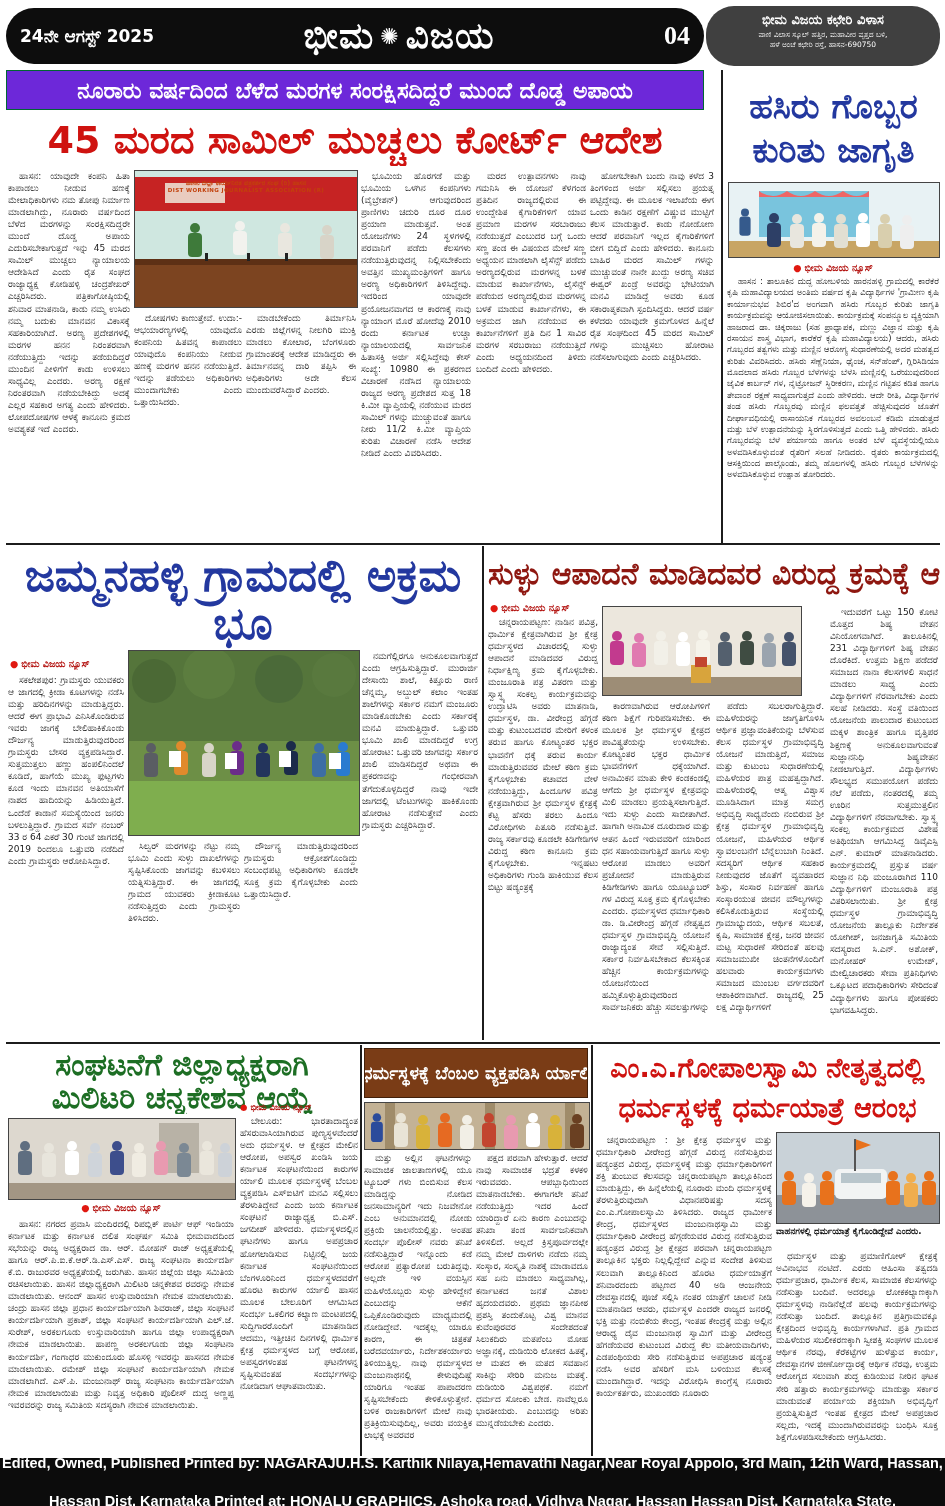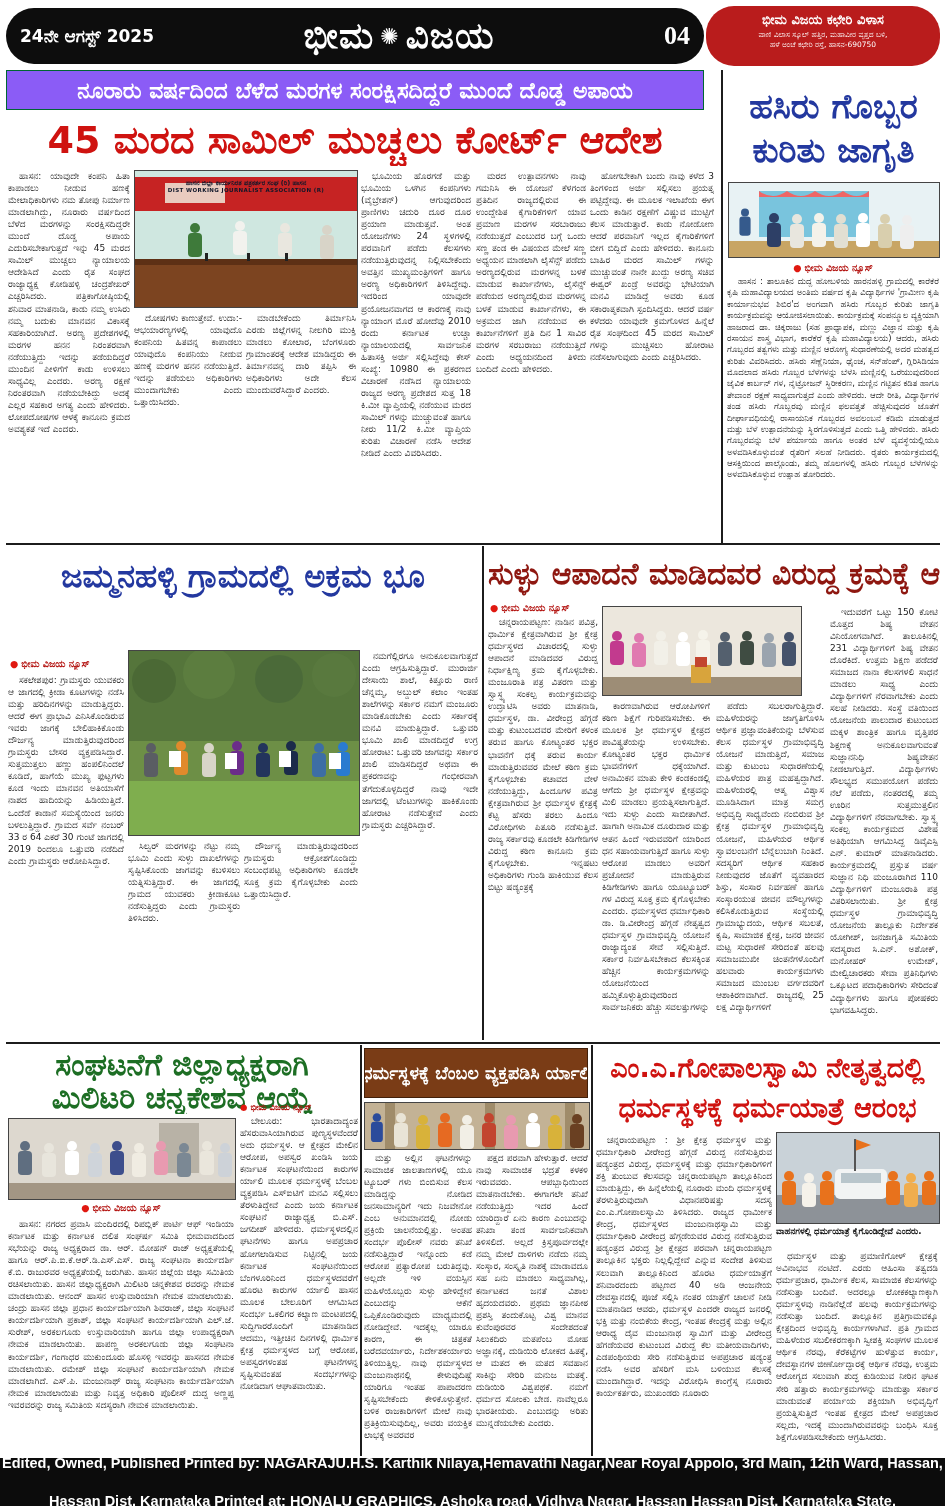--- a/index.html
+++ b/index.html
@@ -5,43 +5,43 @@
   html,body{margin:0;padding:0;background:#f2f2f2;}
   #page{position:relative;width:945px;height:1506px;background:#ffffff;margin:0 auto;
         font-family:"DejaVu Sans","Liberation Sans",sans-serif;color:#1a1a1a;overflow:hidden;}
   .abs{position:absolute;}
   
   .masthead{background:#0d0d0d;color:#fff;display:flex;align-items:center;justify-content:space-between;padding:0 14px;box-sizing:border-box;}
   .m-date{font-size:17px;font-weight:bold;}
   .m-title{font-size:36px;font-weight:bold;letter-spacing:1px;display:flex;align-items:center;gap:6px;}
   .m-orn{color:#fff;font-size:22px;}
   .m-page{font-size:26px;font-weight:bold;font-family:"Liberation Serif","DejaVu Serif",serif;margin-left:20px;}
-  .office{background:#b91c1c;color:#fff;border-radius:28px;text-align:center;padding:6px 8px;box-sizing:border-box;}
+  .office{background:#404040;color:#fff;border-radius:28px;text-align:center;padding:6px 8px;box-sizing:border-box;}
   .office .t{font-size:13px;font-weight:bold;margin-bottom:2px;}
   .office .l{font-size:7.5px;line-height:1.35;}
   
-  .kicker{background:#8b5cf6;border:1px solid #063;color:#fff;font-weight:bold;font-size:22px;
+  .kicker{background:#6d28d9;border:1px solid #063;color:#fff;font-weight:bold;font-size:22px;
           display:flex;align-items:center;justify-content:center;text-align:center;box-sizing:border-box;white-space:nowrap;overflow:hidden;}
   .hl{font-weight:bold;text-align:center;white-space:nowrap;overflow:hidden;}
   .hl-red{color:#cf1310;}
   .hl-blue{color:#23389f;}
   .hl-maroon{color:#8e1710;}
   .hl-green{color:#1d6e24;}
   .banner-brown{background:#7a3c16;color:#fff;font-weight:bold;display:flex;align-items:center;justify-content:center;
                 font-size:17.5px;white-space:nowrap;overflow:hidden;border:1px solid #42200a;box-sizing:border-box;}
   
   .col{font-size:9px;line-height:1.34;text-align:justify;overflow:hidden;text-indent:11px;word-break:break-word;}
   .col.small{font-size:8.5px;}
   .byline{font-size:9.5px;font-weight:bold;color:#b3120f;overflow:hidden;white-space:nowrap;}
   .byline .dot{color:#e01810;margin-right:3px;}
   .caption{font-size:8.6px;font-weight:bold;color:#111;overflow:hidden;}
   
   .photo{border:1px solid #444;overflow:hidden;background:#ddd;}
   .photo svg{display:block;width:100%;height:100%;}
-  .press-banner{position:absolute;left:0;right:0;color:#0f172a;text-align:center;font-weight:bold;}
+  .press-banner{position:absolute;left:0;right:0;color:#c2410c;text-align:center;font-weight:bold;}
   .press-banner .b1{font-size:6.5px;}
   .press-banner .b2{font-size:5.5px;letter-spacing:.4px;}
   
   .vrule{background:#1c1c1c;width:1.5px;}
   .hrule{background:#1c1c1c;height:1.5px;}
   
   .footer{background:#0c0c0c;color:#fff;text-align:center;display:flex;flex-direction:column;justify-content:center;gap:2px;
           font-family:"Liberation Sans","DejaVu Sans",sans-serif;font-weight:bold;font-size:14.5px;line-height:1.25;}
 </style>
 </head>
@@ -129,21 +129,21 @@
       <use href="#prs" x="178" y="50" style="color:#eee"></use>
     </svg>
   </div>
   <div class="abs byline" style="left:728px;top:262px;width:210px;text-align:center;">
     <span class="dot">●</span><span>ಭೀಮ ವಿಜಯ ನ್ಯೂಸ್</span>
   </div>
   <div class="abs col small" style="left:727px;top:276px;width:212px;height:264px;">ಹಾಸನ : ತಾಲೂಕಿನ ದುದ್ದ ಹೋಬಳಿಯ ಹಾರನಹಳ್ಳಿ ಗ್ರಾಮದಲ್ಲಿ ಕಾರೆಕೆರೆ ಕೃಷಿ ಮಹಾವಿದ್ಯಾಲಯದ ಅಂತಿಮ ವರ್ಷದ ಕೃಷಿ ವಿದ್ಯಾರ್ಥಿಗಳ 'ಗ್ರಾಮೀಣ ಕೃಷಿ ಕಾರ್ಯಾನುಭವ ಶಿಬಿರ'ದ ಅಂಗವಾಗಿ ಹಸಿರು ಗೊಬ್ಬರ ಕುರಿತು ಜಾಗೃತಿ ಕಾರ್ಯಕ್ರಮವನ್ನು ಆಯೋಜಿಸಲಾಯಿತು. ಕಾರ್ಯಕ್ರಮಕ್ಕೆ ಸಂಪನ್ಮೂಲ ವ್ಯಕ್ತಿಯಾಗಿ ಹಾಜರಾದ ಡಾ. ಚಿಕ್ಕರಾಜು (ಸಹ ಪ್ರಾಧ್ಯಾಪಕ, ಮಣ್ಣು ವಿಜ್ಞಾನ ಮತ್ತು ಕೃಷಿ ರಸಾಯನ ಶಾಸ್ತ್ರ ವಿಭಾಗ, ಕಾರೆಕೆರೆ ಕೃಷಿ ಮಹಾವಿದ್ಯಾಲಯ) ಆದರು, ಹಸಿರು ಗೊಬ್ಬರದ ತತ್ವಗಳು ಮತ್ತು ಮಣ್ಣಿನ ಆರೋಗ್ಯ ಸುಧಾರಣೆಯಲ್ಲಿ ಅದರ ಮಹತ್ವದ ಕುರಿತು ವಿವರಿಸಿದರು. ಹಸಿರು ಸೆಣ್ಣೆನಿಯಾ, ಢೈಂಚ, ಸನ್‌ಹೆಂಪ್, ಗ್ಲಿರಿಸಿಡಿಯಾ ಮೊದಲಾದ ಹಸಿರು ಗೊಬ್ಬರ ಬೆಳೆಗಳನ್ನು ಬೆಳೆಸಿ ಮಣ್ಣಿನಲ್ಲಿ ಒರೆಯುವುದರಿಂದ ಜೈವಿಕ ಕಾರ್ಬನ್ ಗಳ, ನೈಟ್ರೋಜನ್ ಸ್ಥಿರೀಕರಣ, ಮಣ್ಣಿನ ಗಟ್ಟಿತನ ಕಡಿತ ಹಾಗೂ ತೇವಾಂಶ ರಕ್ಷಣೆ ಸಾಧ್ಯವಾಗುತ್ತದೆ ಎಂದು ಹೇಳಿದರು. ಆದೇ ರೀತಿ, ವಿದ್ಯಾರ್ಥಿಗಳ ತಂಡ ಹಸಿರು ಗೊಬ್ಬರವು ಮಣ್ಣಿನ ಫಲವತ್ತತೆ ಹೆಚ್ಚಿಸುವುದರ ಜೊತೆಗೆ ದೀರ್ಘಾವಧಿಯಲ್ಲಿ ರಾಸಾಯನಿಕ ಗೊಬ್ಬರದ ಅವಲಂಬನೆ ಕಡಿಮೆ ಮಾಡುತ್ತದೆ ಮತ್ತು ಬೆಳೆ ಉತ್ಪಾದನೆಯನ್ನು ಸ್ಥಿರಗೊಳಿಸುತ್ತದೆ ಎಂದು ಒತ್ತಿ ಹೇಳಿದರು. ಹಸಿರು ಗೊಬ್ಬರವನ್ನು ಬೆಳೆ ಪರ್ಯಾಯ ಹಾಗೂ ಅಂತರ ಬೆಳೆ ವ್ಯವಸ್ಥೆಯಲ್ಲಿಯೂ ಅಳವಡಿಸಿಕೊಳ್ಳುವಂತೆ ರೈತರಿಗೆ ಸಲಹೆ ನೀಡಿದರು. ರೈತರು ಕಾರ್ಯಕ್ರಮದಲ್ಲಿ ಆಸಕ್ತಿಯಿಂದ ಪಾಲ್ಗೊಂಡು, ತಮ್ಮ ಹೊಲಗಳಲ್ಲಿ ಹಸಿರು ಗೊಬ್ಬರ ಬೆಳೆಗಳನ್ನು ಅಳವಡಿಸಿಕೊಳ್ಳುವ ಉತ್ಸಾಹ ತೋರಿದರು.</div>
 
   <div class="abs hrule" style="left:6px;top:543px;width:934px;"></div>
 
-  <div class="abs hl hl-blue" style="left:8px;top:552px;width:470px;font-size:32px;line-height:48px;white-space:normal;height:98px;">
+  <div class="abs hl hl-blue" style="left:8px;top:552px;width:470px;font-size:45px;line-height:48px;white-space:normal;height:98px;">
     <div>ಜಮ್ಮನಹಳ್ಳಿ ಗ್ರಾಮದಲ್ಲಿ ಅಕ್ರಮ ಭೂ</div>
   </div>
   <div class="abs byline" style="left:10px;top:658px;width:120px;">
     <span class="dot">●</span><span>ಭೀಮ ವಿಜಯ ನ್ಯೂಸ್</span>
   </div>
   <div class="abs col" style="left:8px;top:674px;width:116px;height:364px;">ಸಕಲೇಶಪುರ: ಗ್ರಾಮಸ್ಥರು ಯುವಕರು ಆ ಜಾಗದಲ್ಲಿ ಕ್ರೀಡಾ ಕೂಟಗಳನ್ನು ನಡೆಸಿ ಮತ್ತು ಹರಿದಿನಗಳನ್ನು ಮಾಡುತ್ತಿದ್ದರು. ಆದರೆ ಈಗ ಪ್ರಾಭಾವಿ ಎನಿಸಿಕೊಂಡಿರುವ ಇವರು ಜಾಗಕ್ಕೆ ಬೇಲಿಹಾಕಿಕೊಂಡು ದೌರ್ಜನ್ಯ ಮಾಡುತ್ತಿರುವುದರಿಂದ ಗ್ರಾಮಸ್ಥರು ಬೇಸರ ವ್ಯಕ್ತಪಡಿಸಿದ್ದಾರೆ. ಸುತ್ತಮುತ್ತಲು ಹಣ್ಣು ಹಂಪಲಿನಿಂದಲೆ ಕೂಡಿದೆ, ಹಾಗೆಯೆ ಮುಖ್ಯ ಫುಟ್ಟಗಳು ಕೂಡ ಇಂದು ಮಾನವನ ಅತಿಯಾಸೆಗೆ ನಾಶದ ಹಾದಿಯನ್ನು ಹಿಡಿಯುತ್ತಿದೆ. ಒಂದೆಡೆ ಕಾಡಾನೆ ಸಮಸ್ಯೆಯಿಂದ ಜನರು ಬಳಲುತ್ತಿದ್ದಾರೆ. ಗ್ರಾಮದ ಸರ್ವೆ ನಂಬರ್ 33 ರ 64 ಎಕರೆ 30 ಗುಂಟೆ ಜಾಗದಲ್ಲಿ 2019 ರಿಂದಲೂ ಒತ್ತುವರಿ ನಡೆದಿದೆ ಎಂದು ಗ್ರಾಮಸ್ಥರು ಆರೋಪಿಸಿದ್ದಾರೆ.</div>
   <div class="abs photo" style="left:128px;top:650px;width:230px;height:184px;">
     <svg viewBox="0 0 230 184" preserveAspectRatio="none">
       <rect width="230" height="184" fill="#6d8f46"></rect>
       <rect x="0" y="0" width="230" height="90" fill="#55753b"></rect>

